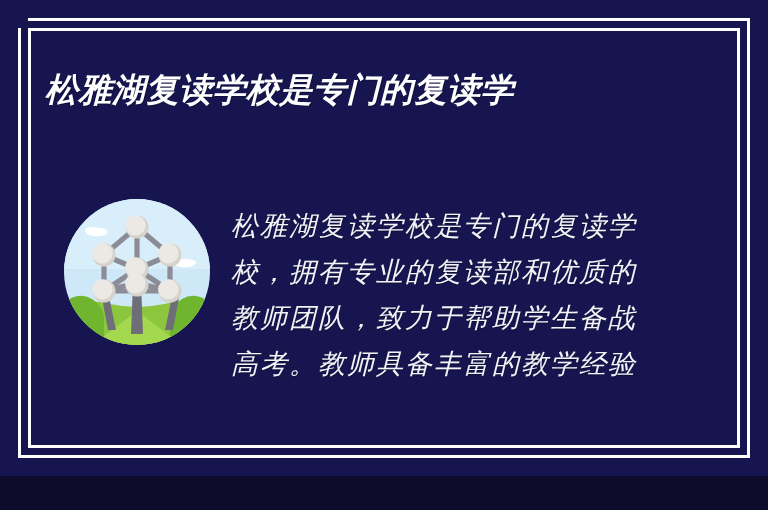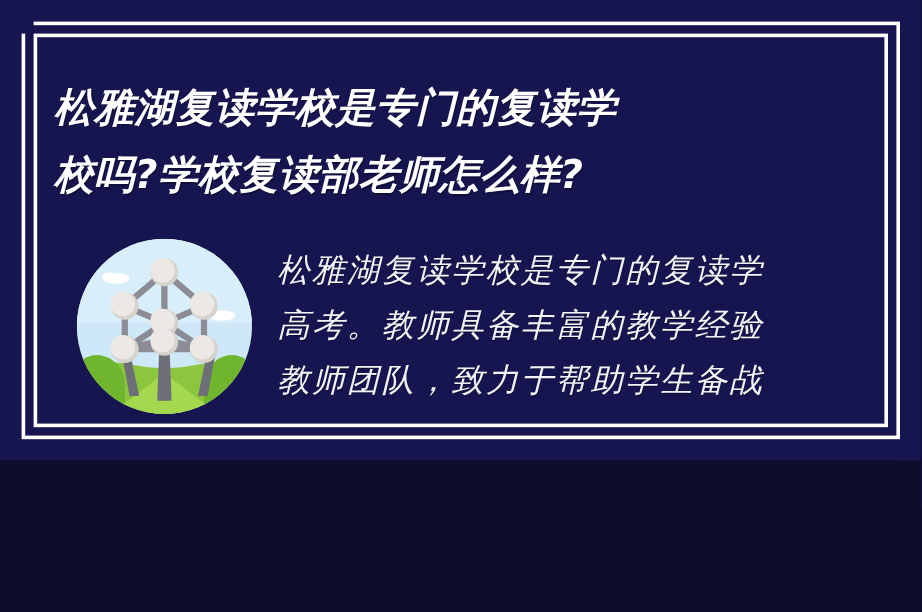--- a/index.html
+++ b/index.html
@@ -6,21 +6,21 @@
     margin: 0;
     padding: 0;
     background: #0d0d2b;
   }
   body {
     font-family: "Liberation Sans", sans-serif;
   }
   #poster {
     position: relative;
     width: 768px;
-    height: 384px;
+    height: 476px;
     background: #16154f;
     overflow: hidden;
   }
   
   .frame-outer {
     position: absolute;
     left: 18px;
     top: 18px;
     right: 18px;
     bottom: 18px;
@@ -114,21 +114,20 @@
 
 <div id="poster">
 
   <div class="frame-outer"></div>
   <div class="frame-inner"></div>
   <div class="frame-notch-a"></div>
   <div class="frame-notch-b"></div>
 
   <div class="title-block">
     <div class="title-line">松雅湖复读学校是专门的复读学</div>
-    <div class="title-line">校吗?学校复读部老师怎么样?</div>
   </div>
 
   <div class="illus-wrap">
     <svg viewBox="0 0 146 146" xmlns="http://www.w3.org/2000/svg" aria-hidden="true">
       <defs>
         <clipPath id="circClip">
           <circle cx="73" cy="73" r="73"></circle>
         </clipPath>
       </defs>
       <g clip-path="url(#circClip)">
@@ -187,17 +186,18 @@
           <circle cx="71.4" cy="68.4" r="10.2" fill="#ece9e4"></circle>
           <circle cx="73" cy="86" r="11.5" fill="#d6d2cc"></circle>
           <circle cx="71.4" cy="84.4" r="10.2" fill="#ece9e4"></circle>
         </g>
       </g>
     </svg>
   </div>
 
   <div class="body-block">
     <div class="body-line">松雅湖复读学校是专门的复读学</div>
+    <div class="body-line">校，拥有专业的复读部和优质的</div>
+    <div class="body-line">教师团队，致力于帮助学生备战</div>
     <div class="body-line">高考。教师具备丰富的教学经验</div>
-    <div class="body-line">教师团队，致力于帮助学生备战</div>
   </div>
 
 </div>
 
 </body></html>

